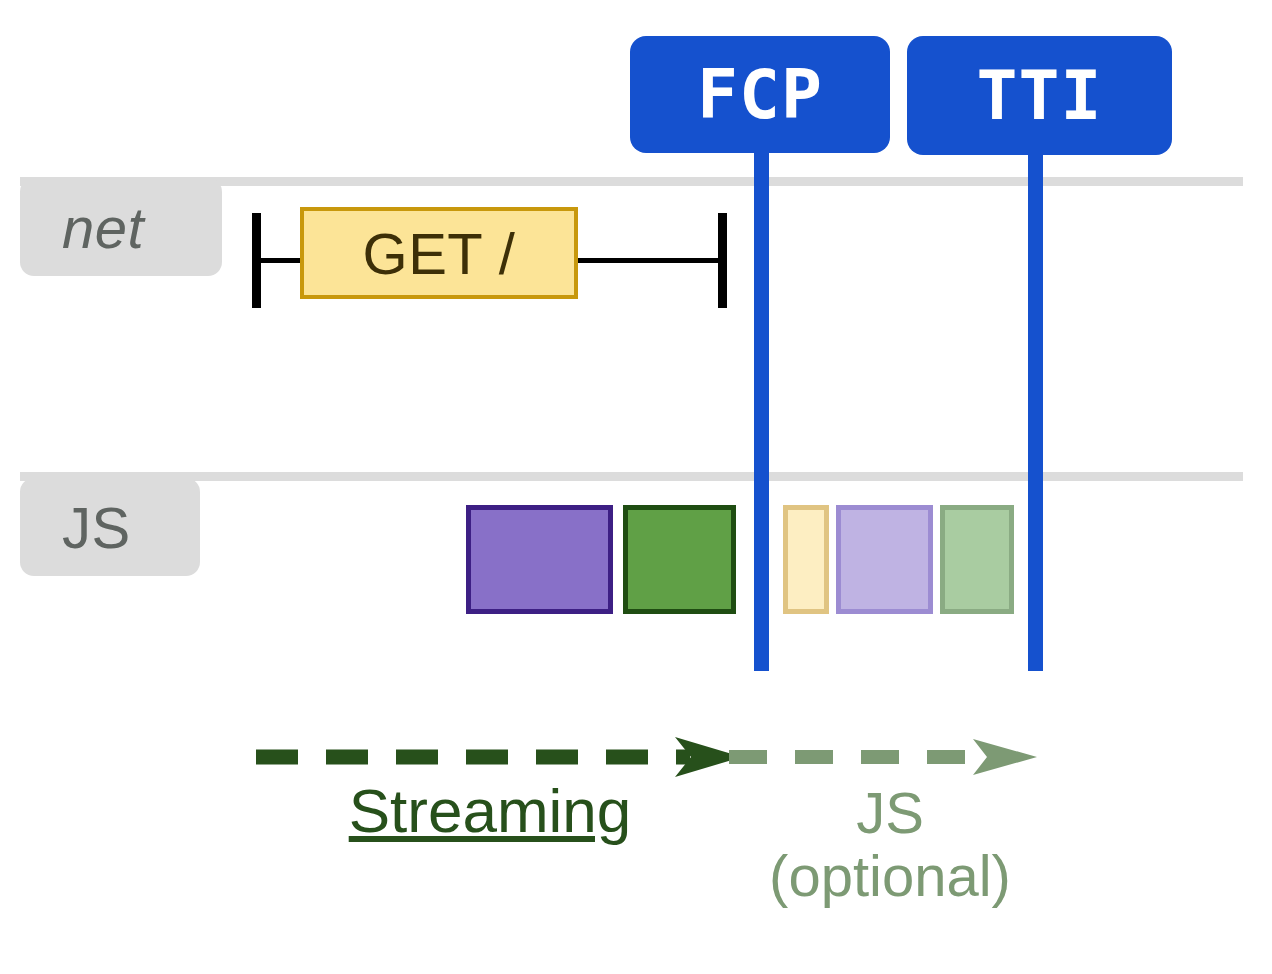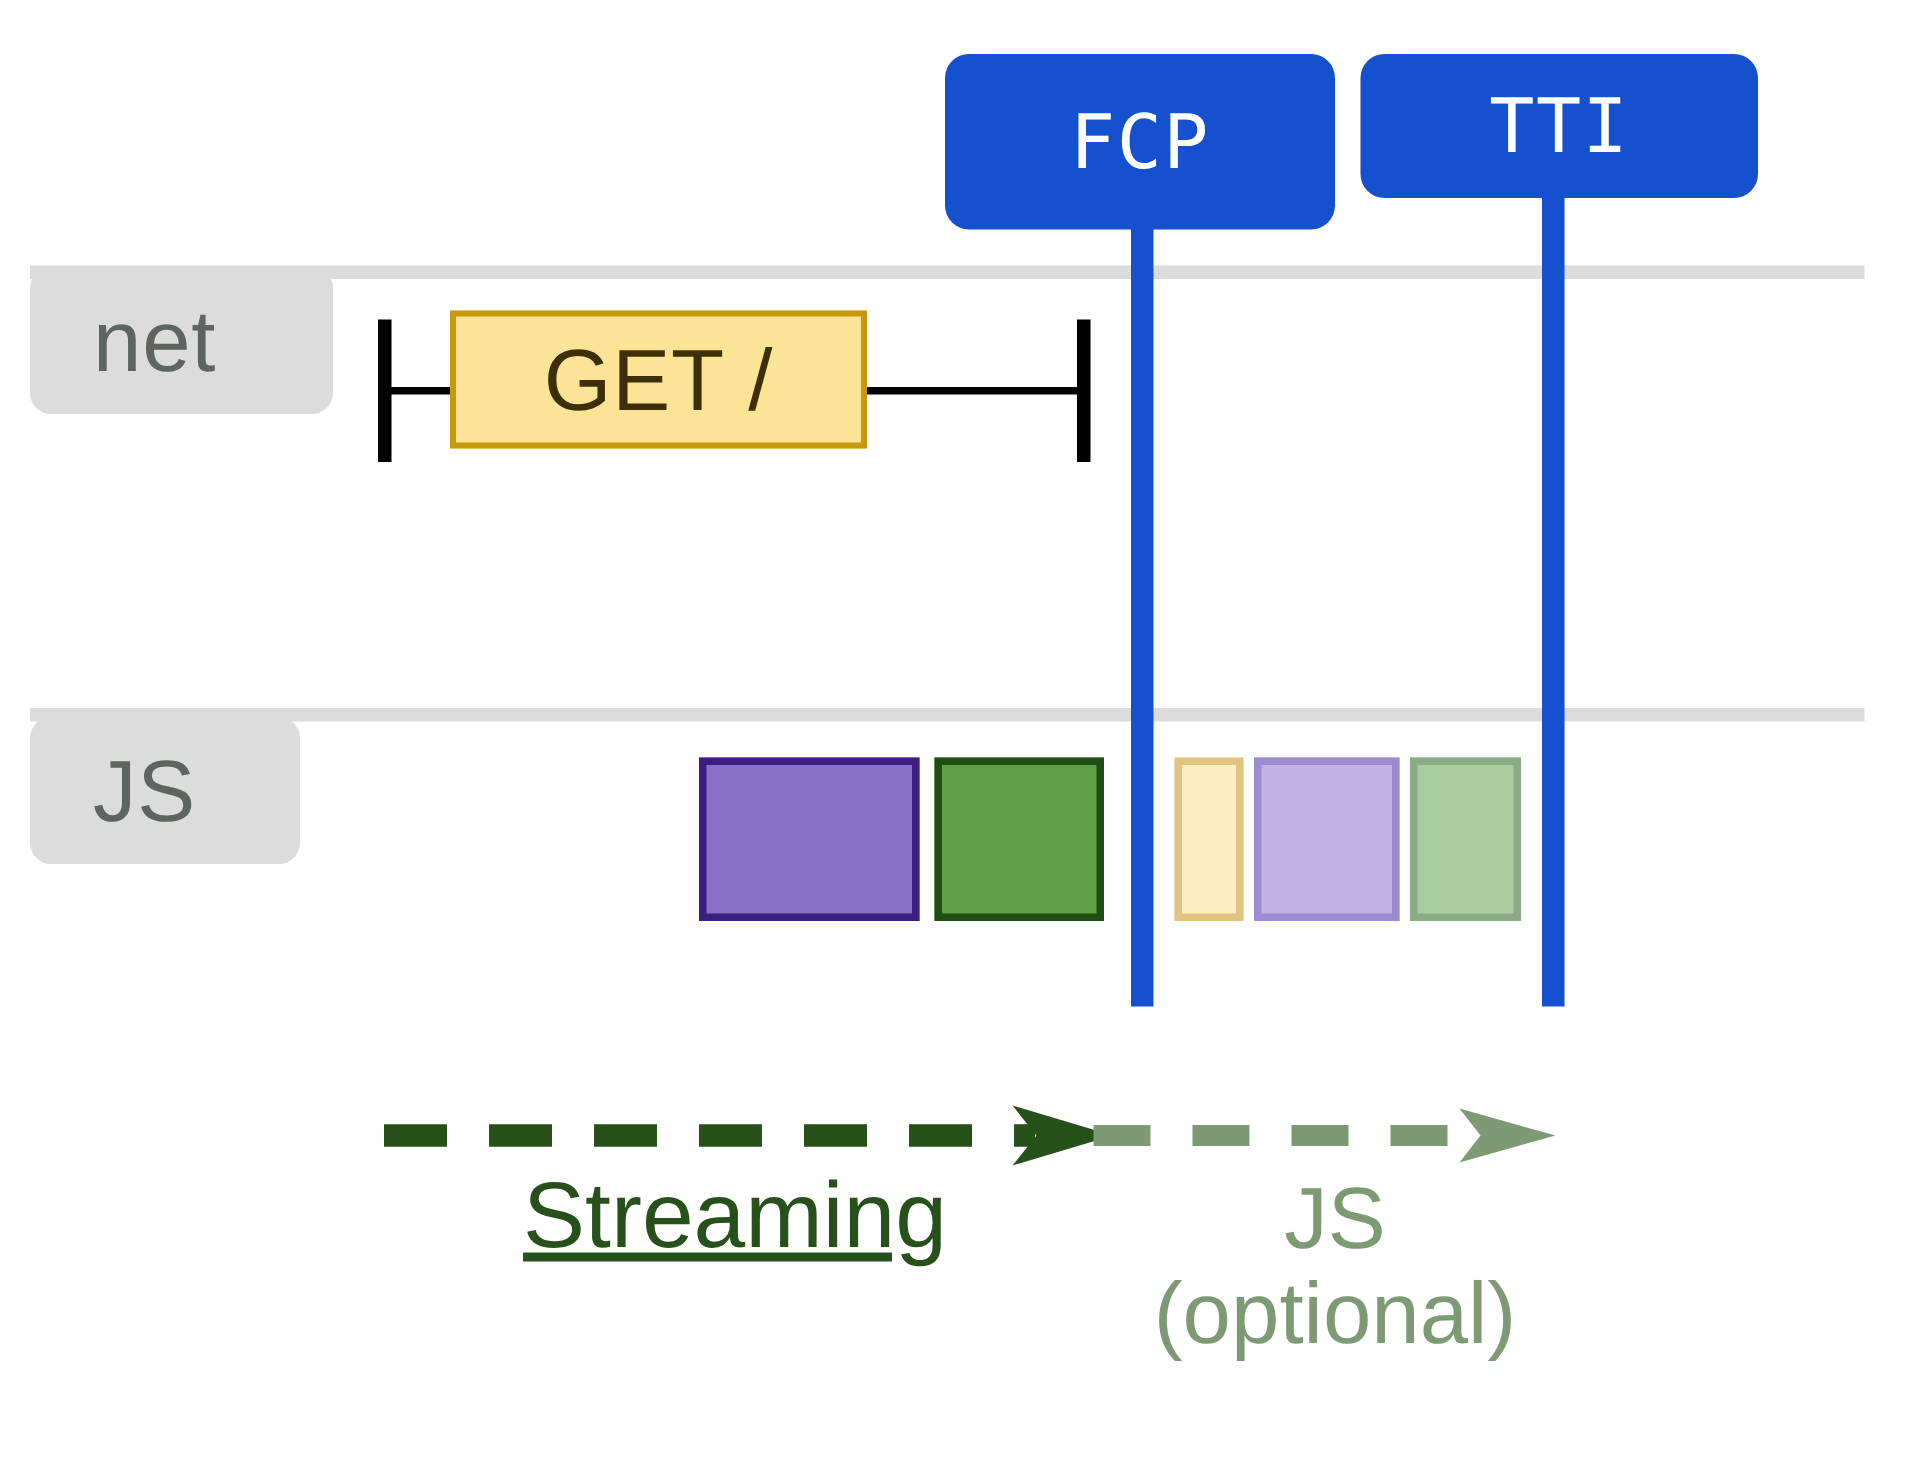--- a/index.html
+++ b/index.html
@@ -37,44 +37,45 @@
     align-items: center;
     padding-left: 42px;
     box-sizing: border-box;
     font-weight: 400;
     letter-spacing: 0.5px;
   }
   #label-net {
     left: 20px; top: 178px;
     width: 202px; height: 98px;
     font-size: 58px;
+    font-style: italic;
   }
   #label-js {
     left: 20px; top: 478px;
     width: 180px; height: 98px;
     font-size: 58px;
   }
 
   
   .marker-badge {
     position: absolute;
     background: #1551ce;
     border-radius: 16px;
     color: #ffffff;
     display: flex;
     align-items: center;
     justify-content: center;
     font-family: "DejaVu Sans Mono", monospace;
-    font-weight: 400;
-    font-size: 50px;
+    font-weight: 700;
+    font-size: 68px;
     letter-spacing: 1px;
     z-index: 6;
   }
   #badge-fcp { left: 630px; top: 36px; width: 260px; height: 117px; }
-  #badge-tti { left: 907px; top: 36px; width: 265px; height: 96px; }
+  #badge-tti { left: 907px; top: 36px; width: 265px; height: 119px; }
 
   .marker-line {
     position: absolute;
     width: 15px;
     background: #1551ce;
     z-index: 5;
   }
   #line-fcp { left: 754px; top: 120px; height: 551px; }
   #line-tti { left: 1028px; top: 120px; height: 551px; }
 

